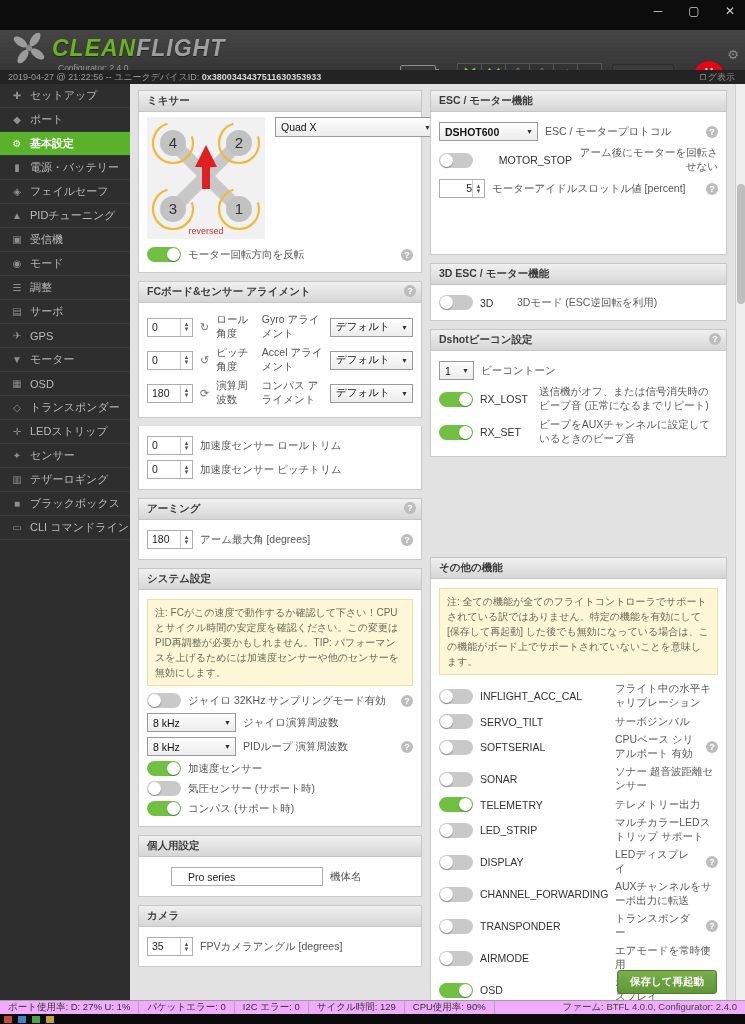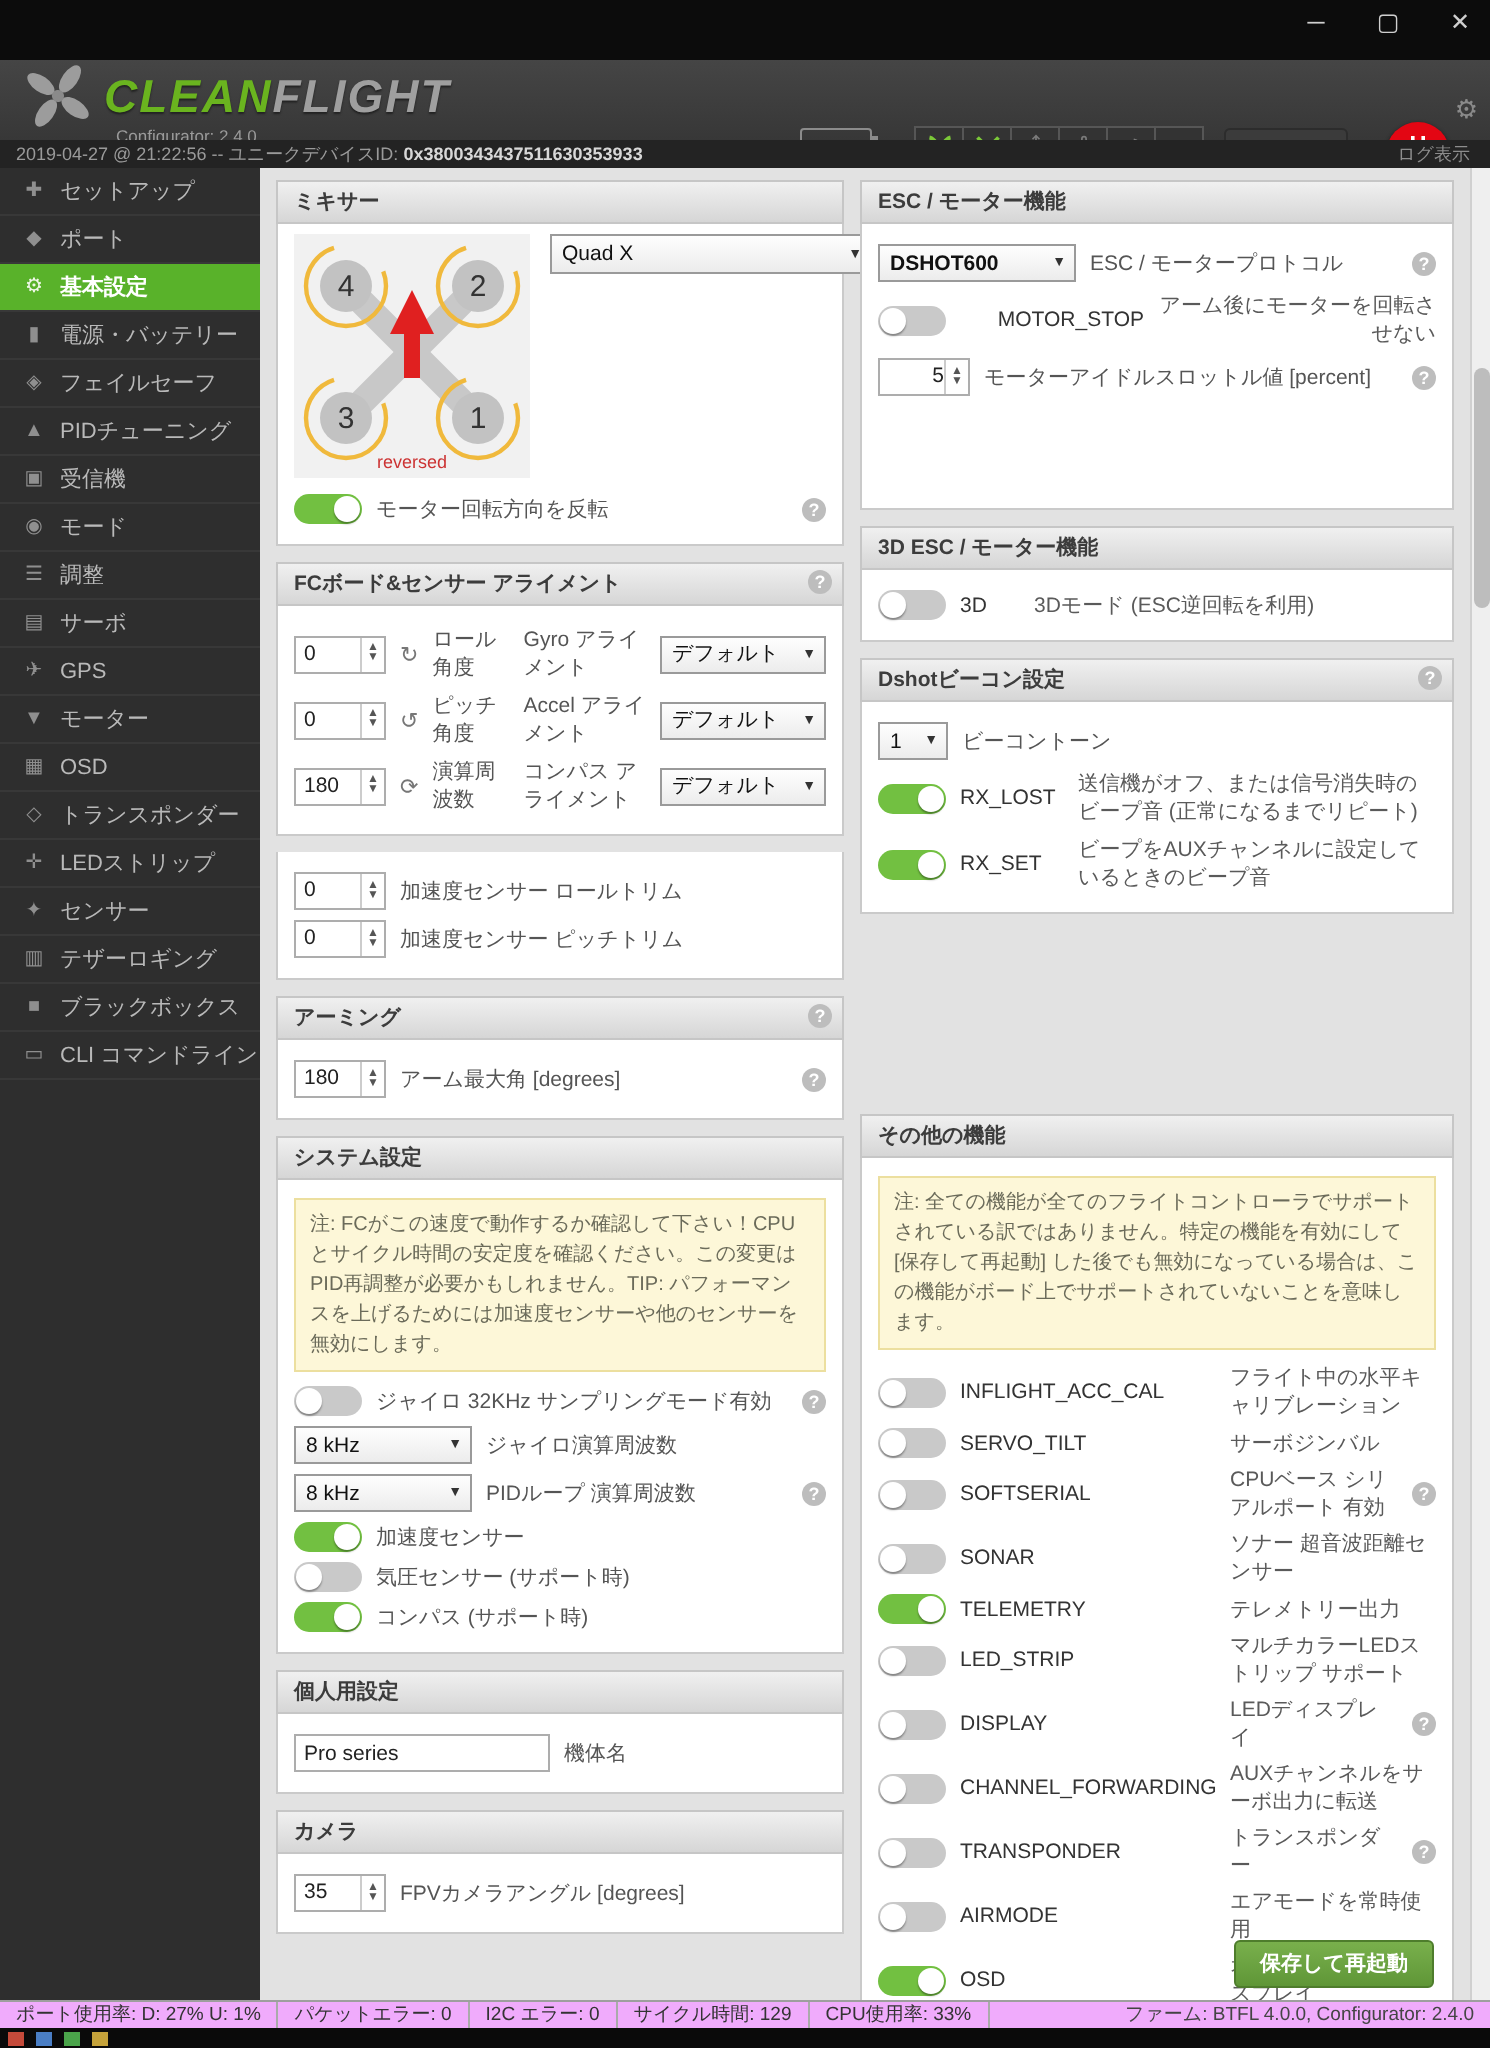--- a/index.html
+++ b/index.html
@@ -69,21 +69,21 @@
   .spin .v{flex:1;padding:2px 0 0 4px;}
   .spin .ar{width:11px;border-left:1px solid #ccc;display:flex;flex-direction:column;align-items:center;justify-content:center;font-size:6px;color:#555;line-height:5px;cursor:pointer;}
   .sel{display:inline-flex;align-items:center;justify-content:space-between;border:1px solid #9a9a9a;background:linear-gradient(#fefefe,#ececec);
        height:17px;font-size:10.5px;padding:0 4px 0 5px;color:#111;flex:none;cursor:pointer;white-space:nowrap;overflow:hidden;font-weight:bold;}
   .sel.plain{font-weight:normal;}
   .sel .c{font-size:7px;color:#333;margin-left:4px;flex:none;}
   .note{background:#fdf7d8;border:1px solid #ecdf9f;color:#6b6b5a;font-size:10px;padding:5px 7px;line-height:1.5;margin:4px 0 7px 0;}
   .fname{font-size:10.5px;color:#333;width:128px;flex:none;}
   .fdesc{font-size:10.5px;color:#5a5a5a;}
   .lbl{font-size:10.5px;color:#555;}
-  input.txt{border:1px solid #adadad;height:15px;width:118px;font-size:10.5px;padding:1px 4px;color:#222;font-family:inherit;}
+  input.txt{border:1px solid #adadad;height:15px;width:118px;font-size:10.5px;padding:1px 16px;color:#222;font-family:inherit;margin-left:24px;}
   .mixwrap{display:flex;gap:10px;}
   .mixbox{width:118px;height:122px;background:#f1f1f1;flex:none;}
   .gap-features{margin-top:100px;}
   
   .savebtn{position:absolute;right:18px;bottom:6px;background:linear-gradient(#79b04c,#5f9637);border:1px solid #4e7d2c;
            color:#fff;font-size:10.5px;font-weight:bold;padding:4px 12px;border-radius:3px;cursor:pointer;}
   
   .scrollbar{position:absolute;right:0;top:84px;width:10px;height:916px;background:#efefef;border-left:1px solid #d0d0d0;box-sizing:border-box;}
   .scrollbar .thumb{position:absolute;left:1px;width:8px;top:100px;height:120px;background:#bdbdbd;border-radius:4px;}
   
@@ -684,21 +684,21 @@
 <div class="scrollbar">
     <div class="thumb"></div>
   </div>
 
 <div class="footbar">
   <span id="foot-stats" style="display:flex;height:100%;">
       <span class="seg">ポート使用率: D: 27% U: 1%</span>
       <span class="seg">パケットエラー: 0</span>
       <span class="seg">I2C エラー: 0</span>
       <span class="seg">サイクル時間: 129</span>
-      <span class="seg">CPU使用率: 33%</span>
+      <span class="seg">CPU使用率: 90%</span>
     </span>
   <span class="fw">ファーム: BTFL 4.0.0, Configurator: 2.4.0</span>
 </div>
 <div class="taskbar">
   <b style="background:#c44a3a"></b>
   <b style="background:#4a7ec4"></b>
   <b style="background:#4aa44a"></b>
   <b style="background:#c4a23a"></b>
 </div>
 

